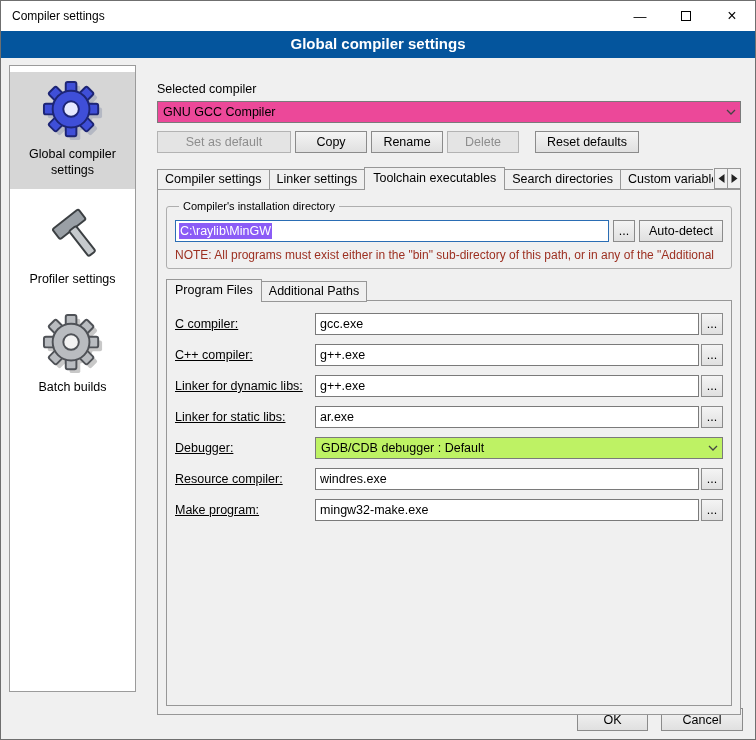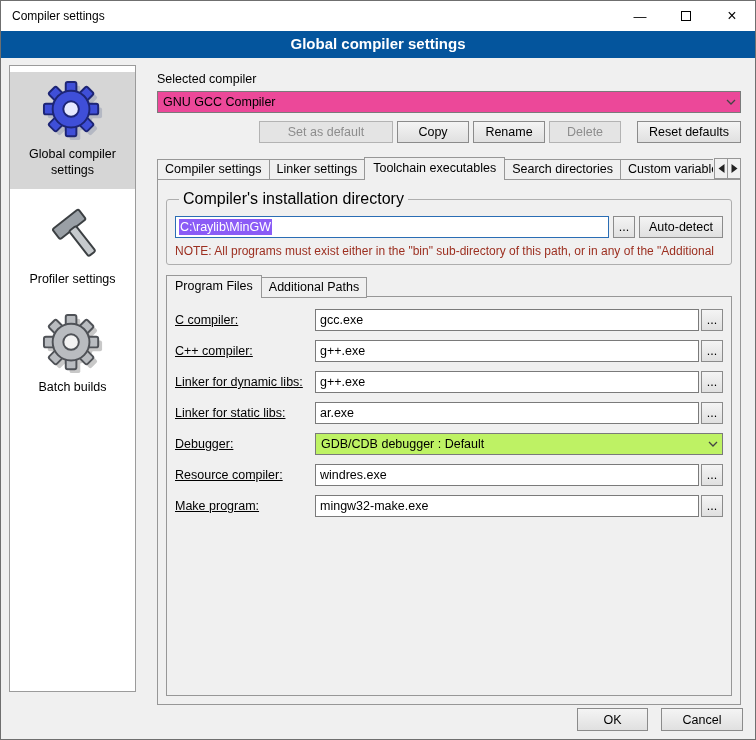--- a/index.html
+++ b/index.html
@@ -44,41 +44,41 @@
     position: absolute; left: 8px; top: 7px;
     width: 127px; height: 627px;
     background: #fff; border: 1px solid #9b9b9b;
     padding-top: 6px;
   }
   .side-item { text-align: center; padding: 8px 2px 10px; margin-bottom: 8px; }
   .side-item.selected { background: #d6d6d6; }
   .side-item svg { display: block; margin: 0 auto; }
   .side-label { font-size: 12.5px; line-height: 1.3; margin-top: 4px; }
   
-  .main { position: absolute; left: 156px; top: 5px; width: 584px; }
+  .main { position: absolute; left: 156px; top: 15px; width: 584px; }
   .section-label { margin-top: 9px; height: 16px; }
   
   .combo {
     height: 22px; border: 1px solid #7a7a7a; background: #ec4899;
     display: flex; align-items: center; padding-left: 5px;
     margin-top: 3px; width: 100%;
   }
   .combo-text { flex: 1; white-space: nowrap; overflow: hidden; }
   .combo-arrow { width: 18px; display: flex; justify-content: center; align-items: center; flex: none; }
   .combo.gray { background: #bef264; margin-top: 0; }
   
   .btn {
     height: 22px;
     background: linear-gradient(#f4f4f4, #e0e0e0);
     border: 1px solid #8b8b8b;
     font-family: inherit; font-size: 12.5px; color: #000;
     cursor: default;
   }
   .btn:disabled { color: #8d8d8d; background: #e4e4e4; border-color: #b3b3b3; }
-  .btn-row { display: flex; justify-content: flex-end; margin-top: 8px; gap: 4px; }
+  .btn-row { display: flex; margin-top: 8px; gap: 4px; }
   .btn.setdef { width: 134px; }
   .btn.copy, .btn.rename, .btn.delete { width: 72px; }
   .btn.reset { width: 104px; margin-left: 12px; }
   
   .tabstrip {
     position: relative; display: flex; align-items: flex-end;
     height: 23px; margin-top: 14px;
     z-index: 2; margin-bottom: -1px;
   }
   .tabs-clip {
@@ -109,21 +109,21 @@
     border: 1px solid #979797; background: #f0f0f0;
     height: 526px; padding: 8px;
     display: flex; flex-direction: column;
   }
   .panel.sub { flex: 1; height: auto; padding: 12px 8px 8px; margin-top: -1px; display: block; }
   
   fieldset.group {
     border: 1px solid #aeaeae; border-radius: 3px;
     padding: 8px 8px 5px; margin-top: 2px;
   }
-  fieldset.group legend { padding: 0 4px; margin-left: 4px; font-size: 16px; }
+  fieldset.group legend { padding: 0 4px; margin-left: 4px; font-size: 11px; }
   .dir-row { display: flex; align-items: center; gap: 4px; }
   .textbox {
     flex: 1; height: 22px; background: #fff;
     border: 1px solid #2a6db4;
     display: flex; align-items: center;
     padding: 0 3px; overflow: hidden;
   }
   .textbox .sel { background: #8b5cf6; color: #fff; padding: 1px 1px; }
   .btn.browse-top { width: 22px; flex: none; padding: 0; }
   .btn.autodetect { width: 84px; flex: none; }

